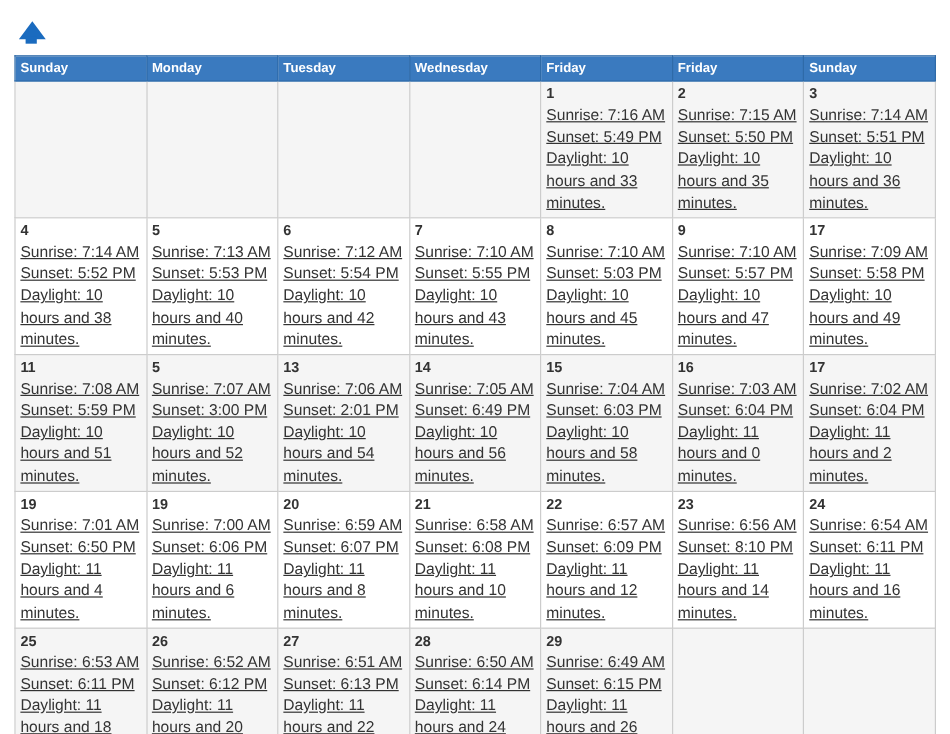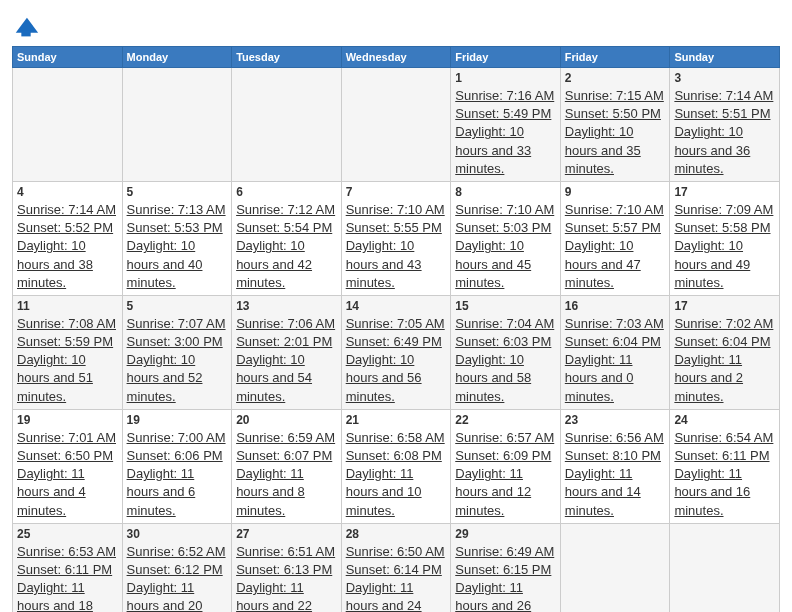--- a/index.html
+++ b/index.html
@@ -314,21 +314,21 @@
         </tr>
         <tr>
           <td>
             <span class="day-number">25</span>
             <div class="day-info">Sunrise: 6:53 AM
 Sunset: 6:11 PM
 Daylight: 11 hours
 and 18 minutes.</div>
           </td>
           <td>
-            <span class="day-number">30</span>
+            <span class="day-number">26</span>
             <div class="day-info">Sunrise: 6:52 AM
 Sunset: 6:12 PM
 Daylight: 11 hours
 and 20 minutes.</div>
           </td>
           <td>
             <span class="day-number">27</span>
             <div class="day-info">Sunrise: 6:51 AM
 Sunset: 6:13 PM
 Daylight: 11 hours

